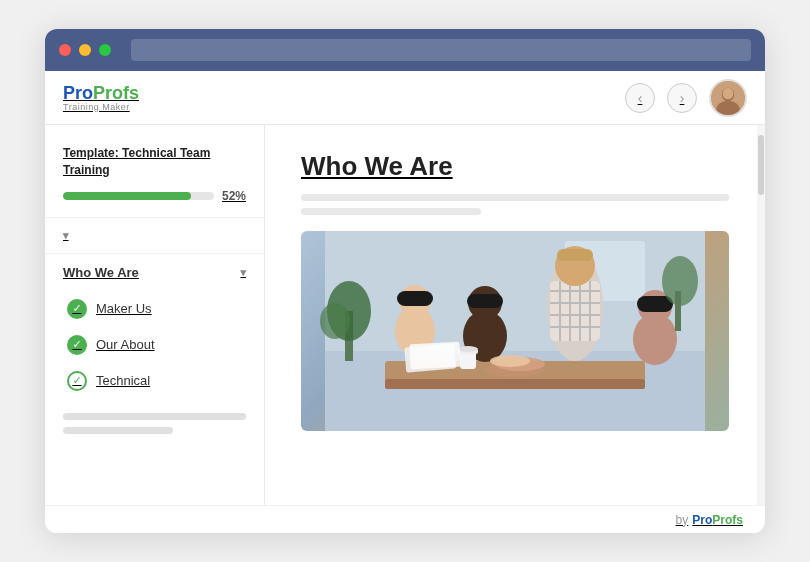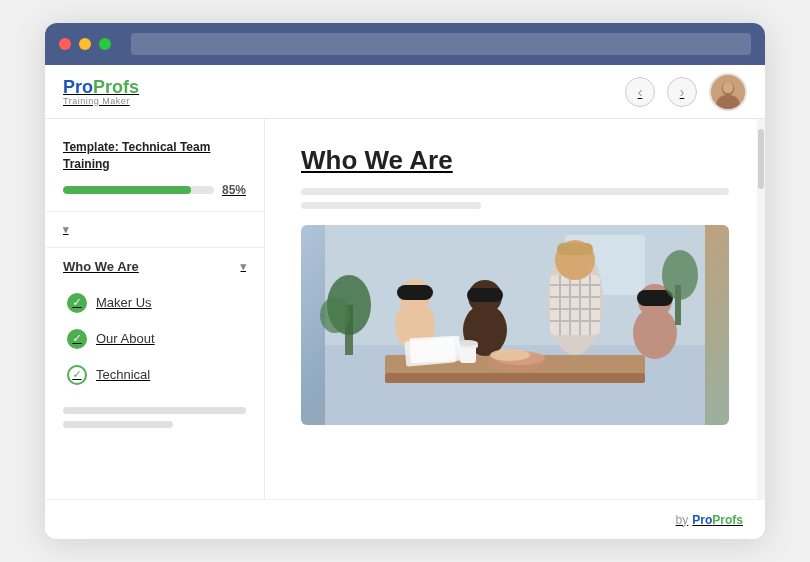--- a/index.html
+++ b/index.html
@@ -208,21 +208,21 @@
       align-items: center;
       justify-content: center;
     }
     
     .content-image svg {
       width: 100%; height: 100%;
     }
     .browser-footer {
       background: #fff;
       border-top: 1px solid #f0f0f0;
-      height: 40px;
+      height: 28px;
       display: flex;
       align-items: center;
       justify-content: flex-end;
       padding: 0 22px;
       font-size: 12px;
       color: #999;
     }
     .footer-by { margin-right: 4px; }
     .footer-logo { font-weight: 700; }
     .footer-pro1 { color: #1a56bb; }
@@ -268,21 +268,21 @@
 
   <div class="browser-content">
 
     <div class="sidebar">
       <div class="sidebar-template-title">Template: Technical Team Training</div>
 
       <div class="progress-bar-container">
         <div class="progress-bar-bg">
           <div class="progress-bar-fill" style="width:85%"></div>
         </div>
-        <span class="progress-label">85%</span>
+        <span class="progress-label">52%</span>
       </div>
 
       <div class="sidebar-section">
         <div class="sidebar-section-header">
           <span class="chevron-icon">▾</span>
         </div>
       </div>
 
       <div class="sidebar-section">
         <div class="sidebar-section-header">

